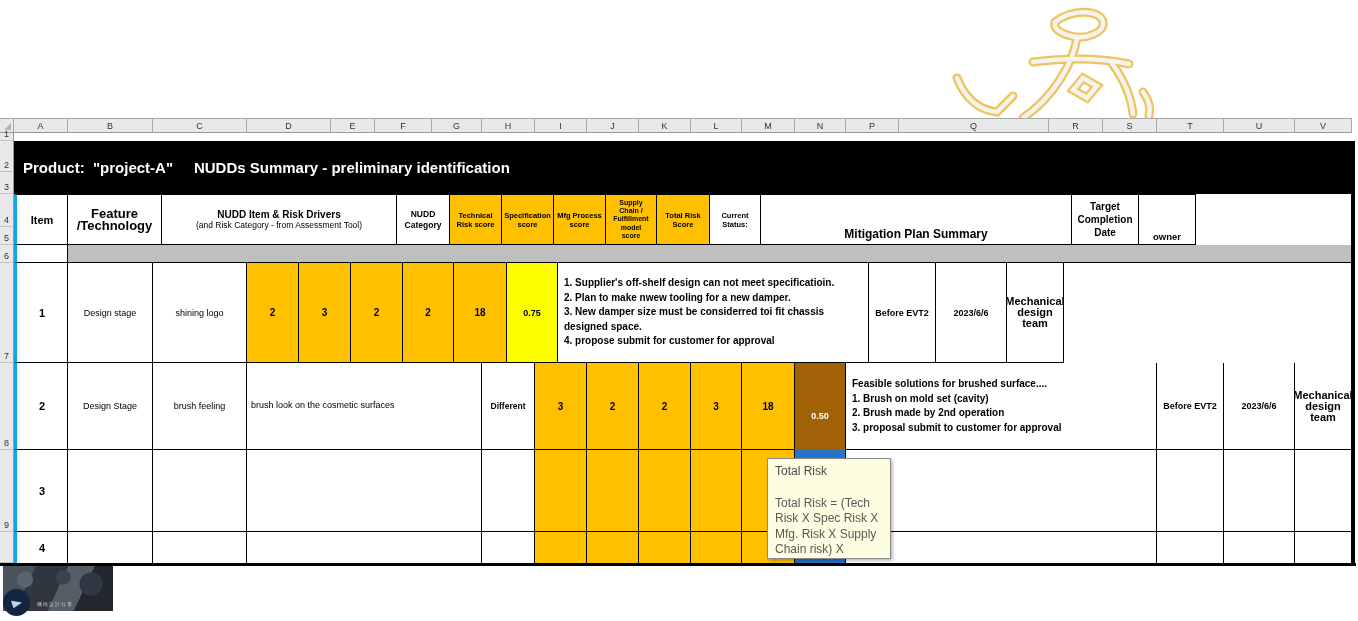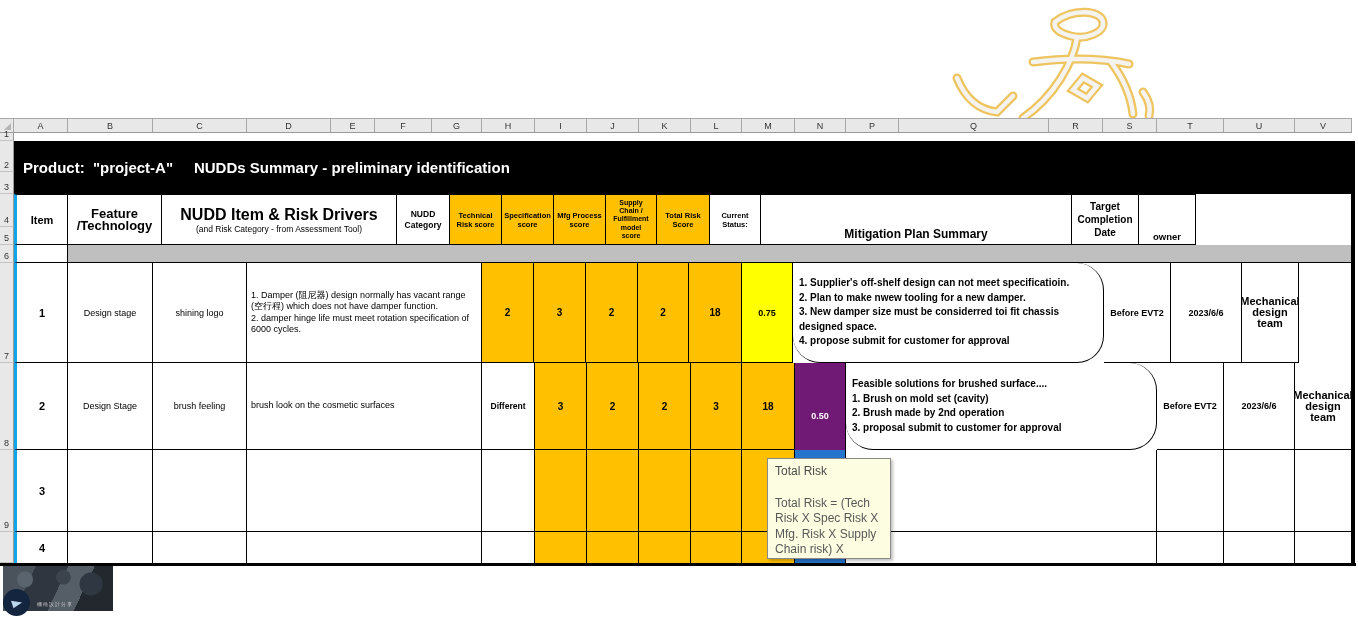--- a/index.html
+++ b/index.html
@@ -37,21 +37,21 @@
   .titleblock { position:absolute; left:0; top:8px; width:1338px; height:53px; background:#000; color:#fff;
       display:flex; align-items:center; font-size:15px; font-weight:bold; padding-left:9px; white-space:pre; }
 
   .orange { background:#ffc000; }
   .hdr { font-weight:bold; }
   .hdr-orange { font-size:7.5px; line-height:9px; font-weight:bold; }
   .hdr-supply { font-size:7px; line-height:8.2px; font-weight:bold; }
   .grayband { background:#bfbfbf; }
 
   .drivers { font-size:9px; line-height:11.5px; padding:3px 4px; align-items:center; }
-  .mitig { font-size:10px; line-height:14.5px; font-weight:bold; padding:4px 6px;border-radius:27px; }
+  .mitig { font-size:10px; line-height:14.5px; font-weight:bold; padding:4px 6px; }
   .score { font-size:10px; font-weight:bold; }
   .statuscell { font-size:9px; font-weight:bold; }
   .datecell { font-size:9px; font-weight:bold; }
   .ownercell { font-size:11px; font-weight:bold; line-height:11px; }
   .itemcell { font-size:11px; font-weight:bold; }
   .catcell { font-size:8.5px; font-weight:bold; }
 
   .thickbottom { position:absolute; left:0; top:563px; width:1356px; height:3px; background:#000; z-index:3; }
   .thickright  { position:absolute; left:1351px; top:141px; width:4px; height:425px; background:#000; z-index:3; }
 
@@ -140,21 +140,21 @@
 
   <div id="tbl">
 
     <div class="titleblock">Product:  "project-A"     NUDDs Summary - preliminary identification</div>
 
     <div class="trow" style="top:61px">
       <div class="td first topline cA hdr" style="height:51px;font-size:11px">Item</div>
       <div class="td topline cC hdr" style="height:51px;font-size:13px;line-height:12px">Feature
 /Technology</div>
       <div class="td topline cDG" style="height:51px;flex-direction:column">
-        <span class="bold" style="font-size:16px">NUDD Item &amp; Risk Drivers</span>
+        <span class="bold" style="font-size:10px">NUDD Item &amp; Risk Drivers</span>
         <span style="font-size:8.5px">(and Risk Category - from Assessment Tool)</span>
       </div>
       <div class="td topline cH hdr" style="height:51px;font-size:8.5px;line-height:11px">NUDD
 Category</div>
       <div class="td topline cI orange hdr-orange" style="height:51px">Technical
 Risk score</div>
       <div class="td topline cJ orange hdr-orange" style="height:51px">Specification
 score</div>
       <div class="td topline cK orange hdr-orange" style="height:51px">Mfg Process
 score</div>
@@ -176,22 +176,20 @@
 
     <div class="trow" style="top:112px">
       <div class="td first cA" style="height:18px"></div>
       <div class="td grayband" style="height:18px;width:1284px"></div>
     </div>
 
     <div class="trow" style="top:130px">
       <div class="td first cA itemcell" style="height:100px">1</div>
       <div class="td cB" style="height:100px">Design stage</div>
       <div class="td cC" style="height:100px">shining logo</div>
-      <div class="td cDG drivers left" style="height:100px">1.  Damper (阻尼器) design normally has vacant range (空行程) which does not have damper function.
-2. damper hinge life must meet rotation specification of 6000 cycles.</div>
       <div class="td cI orange score" style="height:100px">2</div>
       <div class="td cJ orange score" style="height:100px">3</div>
       <div class="td cK orange score" style="height:100px">2</div>
       <div class="td cL orange score" style="height:100px">2</div>
       <div class="td cM orange score" style="height:100px">18</div>
       <div class="td cN statuscell" style="height: 100px; background-color: rgb(255, 255, 0); color: rgb(0, 0, 0);">0.75</div>
       <div class="td cPS mitig left" style="height:100px">1. Supplier's off-shelf design can not meet specificatioin.
 2. Plan to make nwew tooling for a new damper.
 3. New damper size must be considerred toi fit chassis designed space.
 4. propose submit for customer for approval</div>
@@ -204,21 +202,21 @@
       <div class="td first cA itemcell" style="height:87px">2</div>
       <div class="td cB" style="height:87px">Design Stage</div>
       <div class="td cC" style="height:87px">brush feeling</div>
       <div class="td cDG drivers left" style="height:87px">brush look on the cosmetic surfaces</div>
       <div class="td cH catcell" style="height:87px">Different</div>
       <div class="td cI orange score" style="height:87px">3</div>
       <div class="td cJ orange score" style="height:87px">2</div>
       <div class="td cK orange score" style="height:87px">2</div>
       <div class="td cL orange score" style="height:87px">3</div>
       <div class="td cM orange score" style="height:87px">18</div>
-      <div class="td cN statuscell" style="height: 107px; background-color: #701a75; color: rgb(255, 255, 255);">0.50</div>
+      <div class="td cN statuscell" style="height: 107px; background-color: #a16207; color: rgb(255, 255, 255);">0.50</div>
       <div class="td cPS mitig left" style="height:87px">Feasible solutions for brushed surface....
 1. Brush on mold set (cavity)
 2. Brush made by 2nd operation
 3. proposal submit to customer for approval</div>
       <div class="td cT datecell" style="height:87px">Before EVT2</div>
       <div class="td cU datecell" style="height:87px">2023/6/6</div>
       <div class="td cV ownercell" style="height:87px;padding:0 3px">Mechanical design team</div>
     </div>
 
     <div class="trow" style="top:317px">

